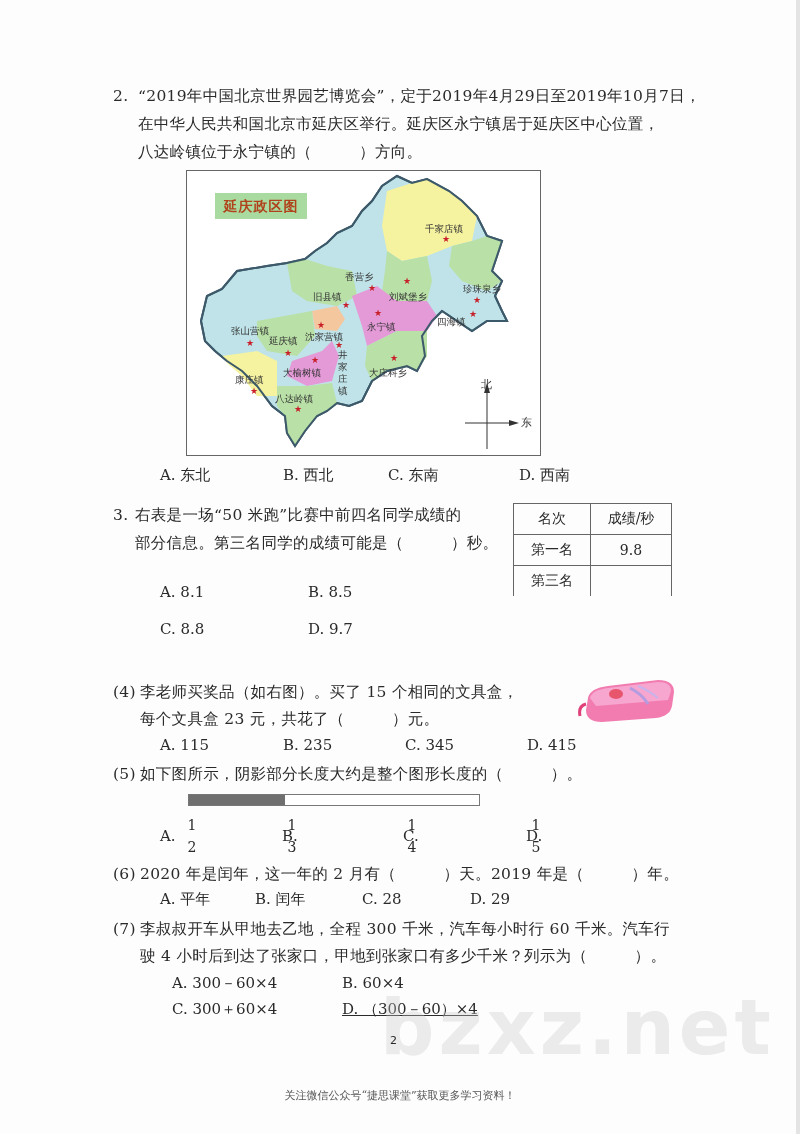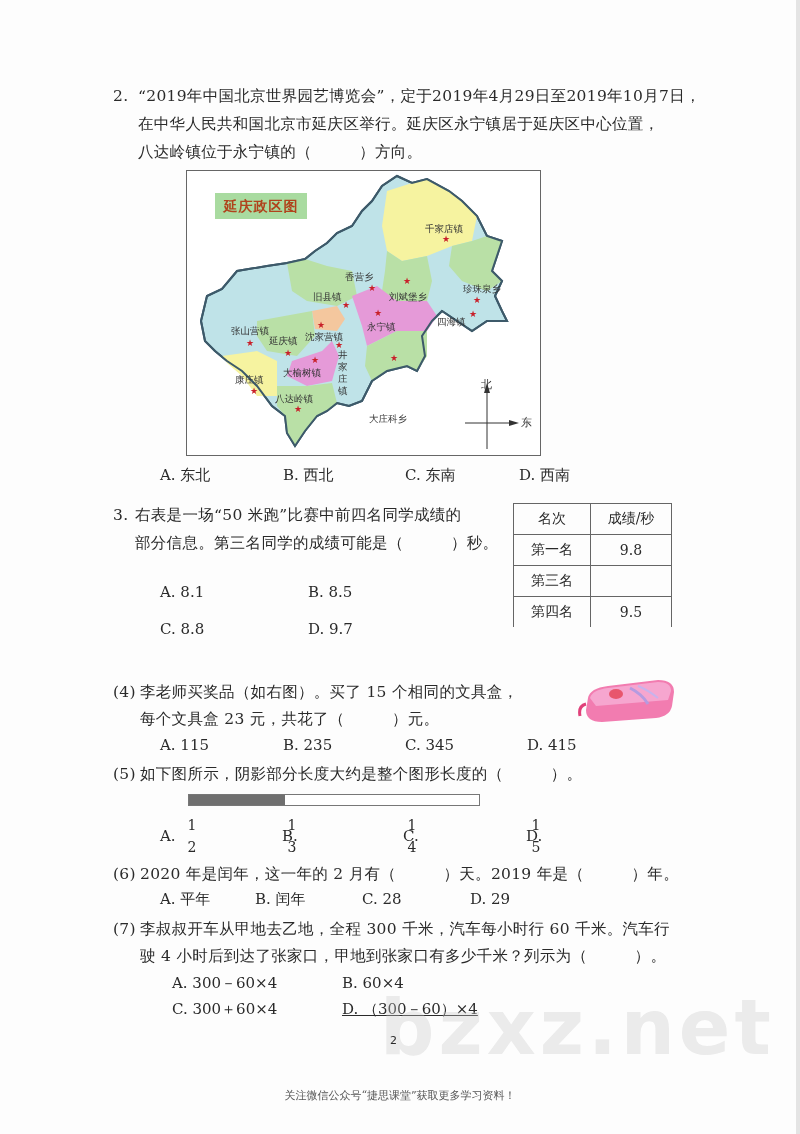--- a/index.html
+++ b/index.html
@@ -101,36 +101,36 @@
   <span class="town" style="left:250px;top:145px;">四海镇</span>
   <span class="star" style="left:282px;top:139px;">★</span>
   <span class="town" style="left:24px;top:154px;margin-left:20px;">张山营镇</span>
   <span class="star" style="left:59px;top:168px;">★</span>
   <span class="town" style="left:82px;top:164px;">延庆镇</span>
   <span class="star" style="left:97px;top:178px;">★</span>
   <span class="town" style="left:118px;top:160px;">沈家营镇</span>
   <span class="star" style="left:130px;top:150px;">★</span>
   <span class="star" style="left:148px;top:170px;">★</span>
   <span class="town" style="left:151px;top:178px;width:12px;white-space:normal;line-height:12px;">井家庄镇</span>
-  <span class="town" style="left:182px;top:196px;margin-top:46px;">大庄科乡</span>
+  <span class="town" style="left:182px;top:196px;">大庄科乡</span>
   <span class="star" style="left:203px;top:183px;">★</span>
   <span class="town" style="left:96px;top:196px;">大榆树镇</span>
   <span class="star" style="left:124px;top:185px;">★</span>
   <span class="town" style="left:48px;top:203px;">康庄镇</span>
   <span class="star" style="left:63px;top:216px;">★</span>
   <span class="town" style="left:88px;top:222px;">八达岭镇</span>
   <span class="star" style="left:107px;top:234px;">★</span>
 
   <span class="town" style="left:294px;top:208px;font-size:11px;">北</span>
   <span class="town" style="left:334px;top:246px;font-size:11px;">东</span>
 </div>
 
 <div class="opt" style="left:160px;top:465px;">A. 东北</div>
 <div class="opt" style="left:283px;top:465px;">B. 西北</div>
-<div class="opt" style="left:405px;top:465px;">C. 东南</div>
+<div class="opt" style="left:388px;top:465px;">C. 东南</div>
 <div class="opt" style="left:519px;top:465px;">D. 西南</div>
 
 <div class="txt" style="left:113px;top:505px;">3.</div>
 <div class="txt" style="left:135px;top:505px;">右表是一场“50 米跑”比赛中前四名同学成绩的</div>
 <div class="txt" style="left:135px;top:533px;">部分信息。第三名同学的成绩可能是（　　　）秒。</div>
 
 <div class="opt" style="left:160px;top:582px;">A. 8.1</div>
 <div class="opt" style="left:308px;top:582px;">B. 8.5</div>
 <div class="opt" style="left:160px;top:619px;">C. 8.8</div>
 <div class="opt" style="left:308px;top:619px;">D. 9.7</div>
@@ -142,24 +142,20 @@
     <td class="c2">成绩/秒</td>
   </tr>
   <tr>
     <td class="c1">第一名</td>
     <td class="c2">9.8</td>
   </tr>
   <tr>
     <td class="c1">第三名</td>
     <td class="c2"></td>
   </tr>
-  <tr>
-    <td class="c1">第四名</td>
-    <td class="c2">9.5</td>
-  </tr>
 </tbody>
   </table>
 
 <div class="txt" style="left:113px;top:682px;">(4)</div>
 <div class="txt" style="left:140px;top:682px;">李老师买奖品（如右图）。买了 15 个相同的文具盒，</div>
 <div class="txt" style="left:140px;top:709px;">每个文具盒 23 元，共花了（　　　）元。</div>
 <div class="opt" style="left:160px;top:735px;">A. 115</div>
 <div class="opt" style="left:283px;top:735px;">B. 235</div>
 <div class="opt" style="left:405px;top:735px;">C. 345</div>
 <div class="opt" style="left:527px;top:735px;">D. 415</div>

